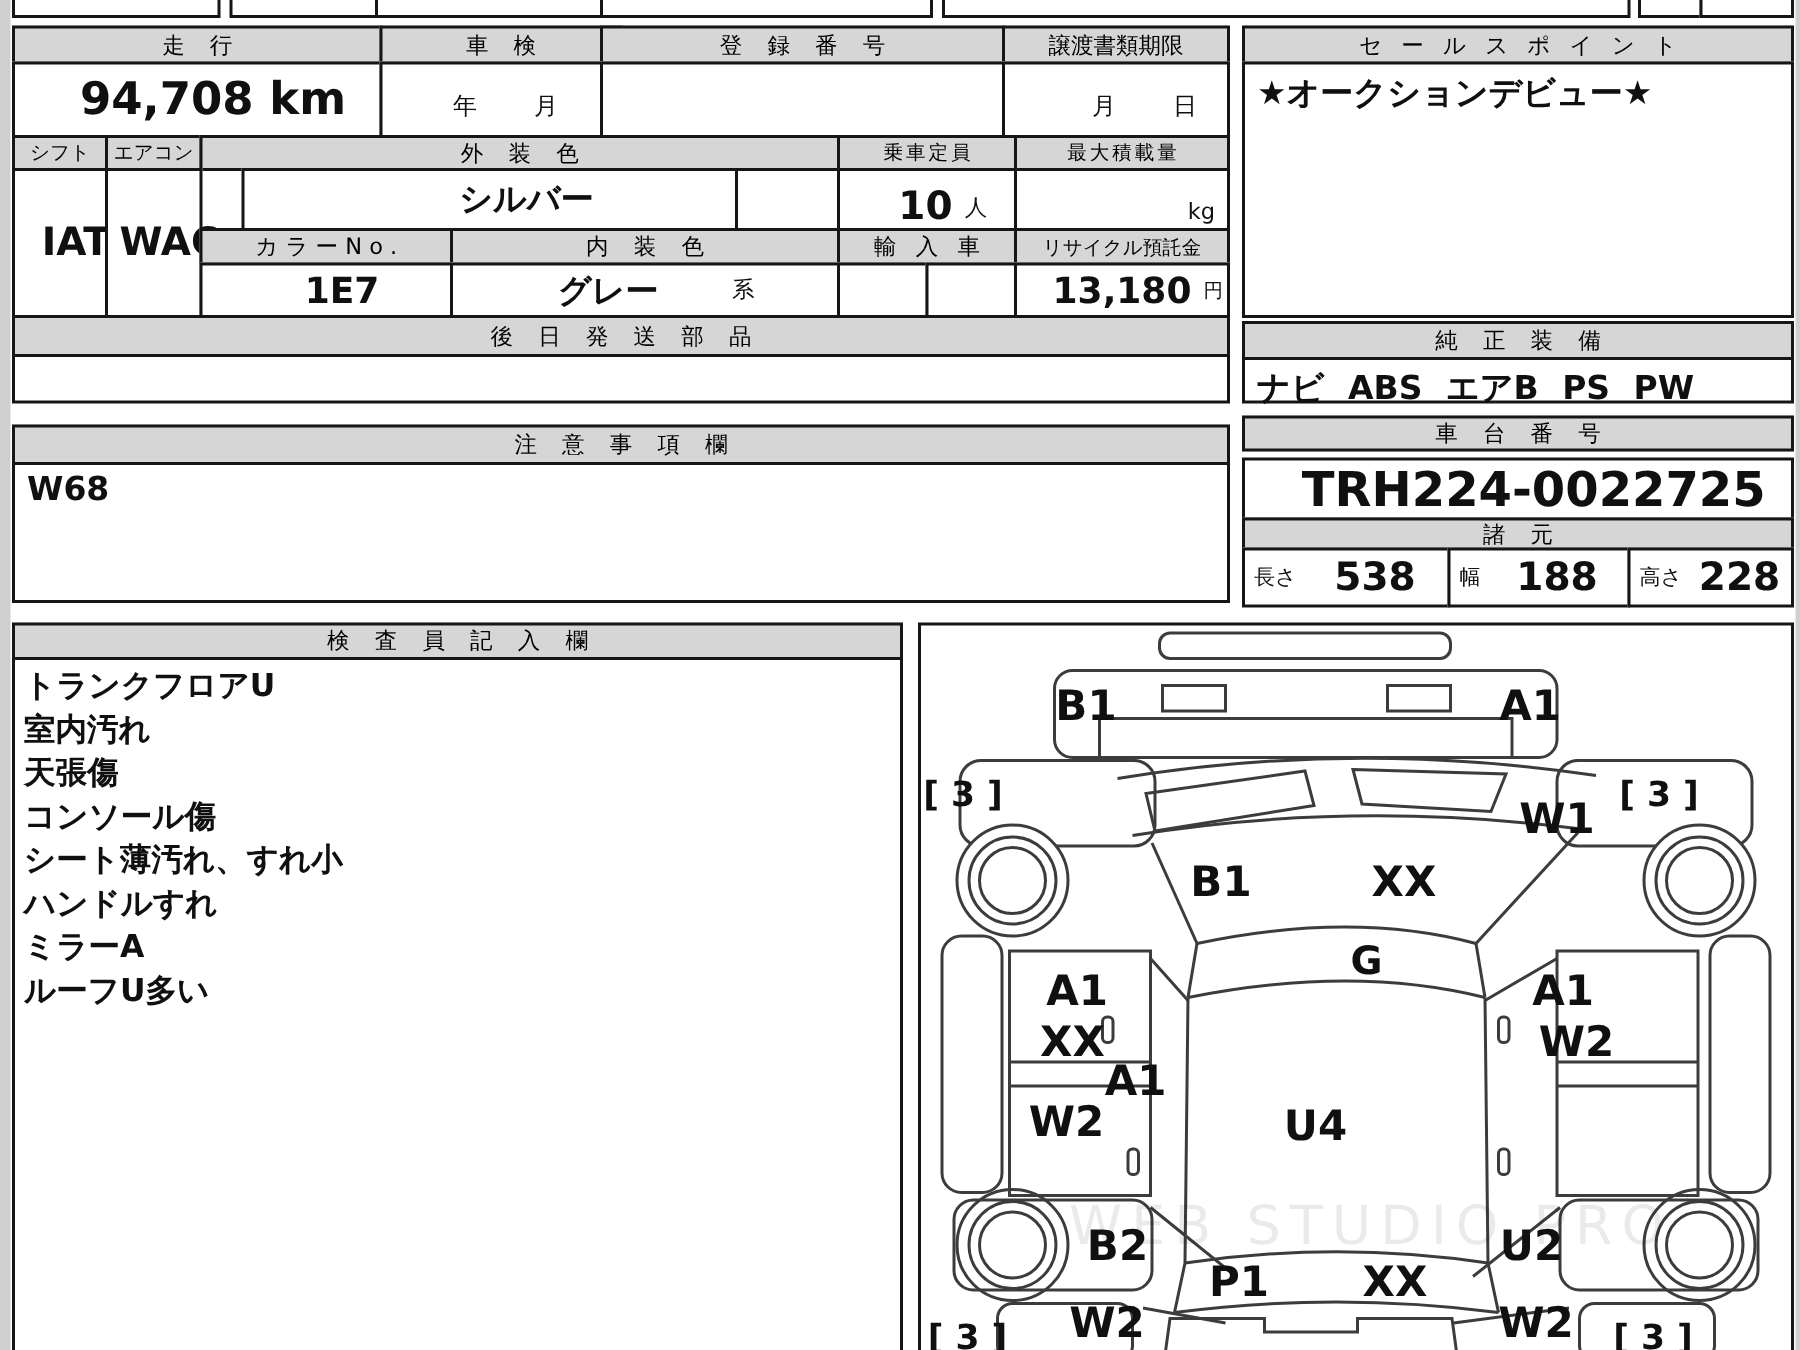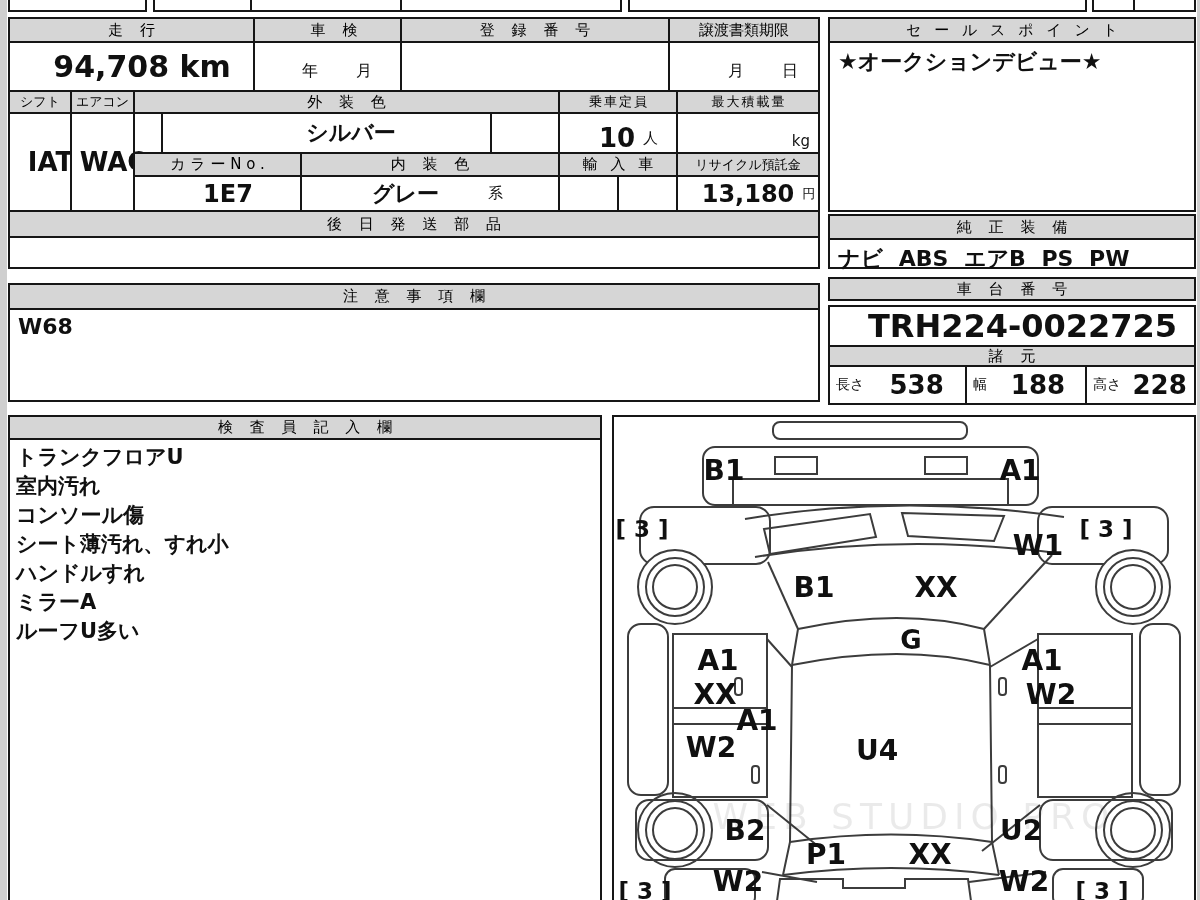--- a/index.html
+++ b/index.html
@@ -122,20 +122,21 @@
 </div>
 <div class="cell spec" style="left:1085px;top:365px;width:111px;height:40px;">
   <span class="sl">高さ</span>
   <span class="sv">228</span>
 </div>
 
 <div class="cell hd sp6" style="left:8px;top:415px;width:594px;height:25px;">検 査 員 記 入 欄</div>
 <div class="cell" style="left:8px;top:438px;width:594px;height:465px;padding:3px 0 0 6px;">
     <div class="ins-line">トランクフロアU</div>
     <div class="ins-line">室内汚れ</div>
+    <div class="ins-line">天張傷</div>
     <div class="ins-line">コンソール傷</div>
     <div class="ins-line">シート薄汚れ、すれ小</div>
     <div class="ins-line">ハンドルすれ</div>
     <div class="ins-line">ミラーA</div>
     <div class="ins-line">ルーフU多い</div>
   </div>
 
 <div class="cell" style="left:612px;top:415px;width:584px;height:488px;">
 <svg id="car-svg" width="580" height="484" viewBox="0 0 580 484">
   <g fill="none" stroke="#3c3c3c" stroke-width="2">

